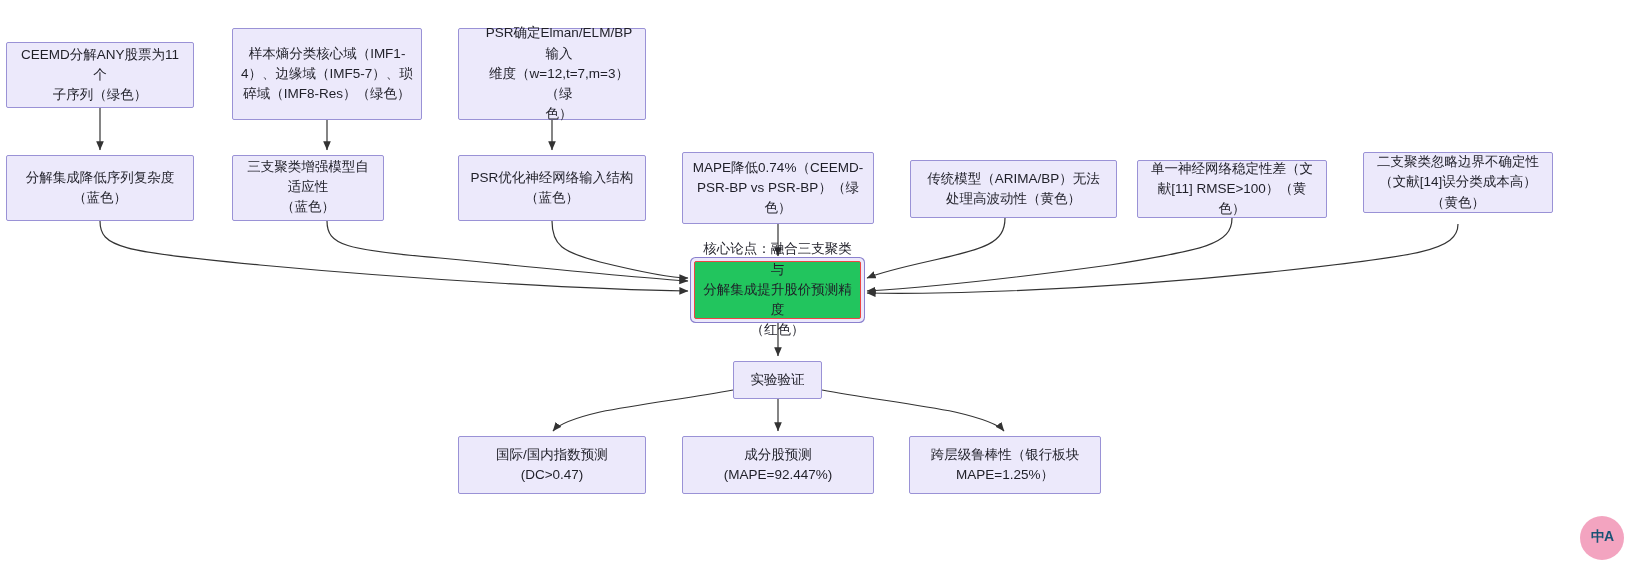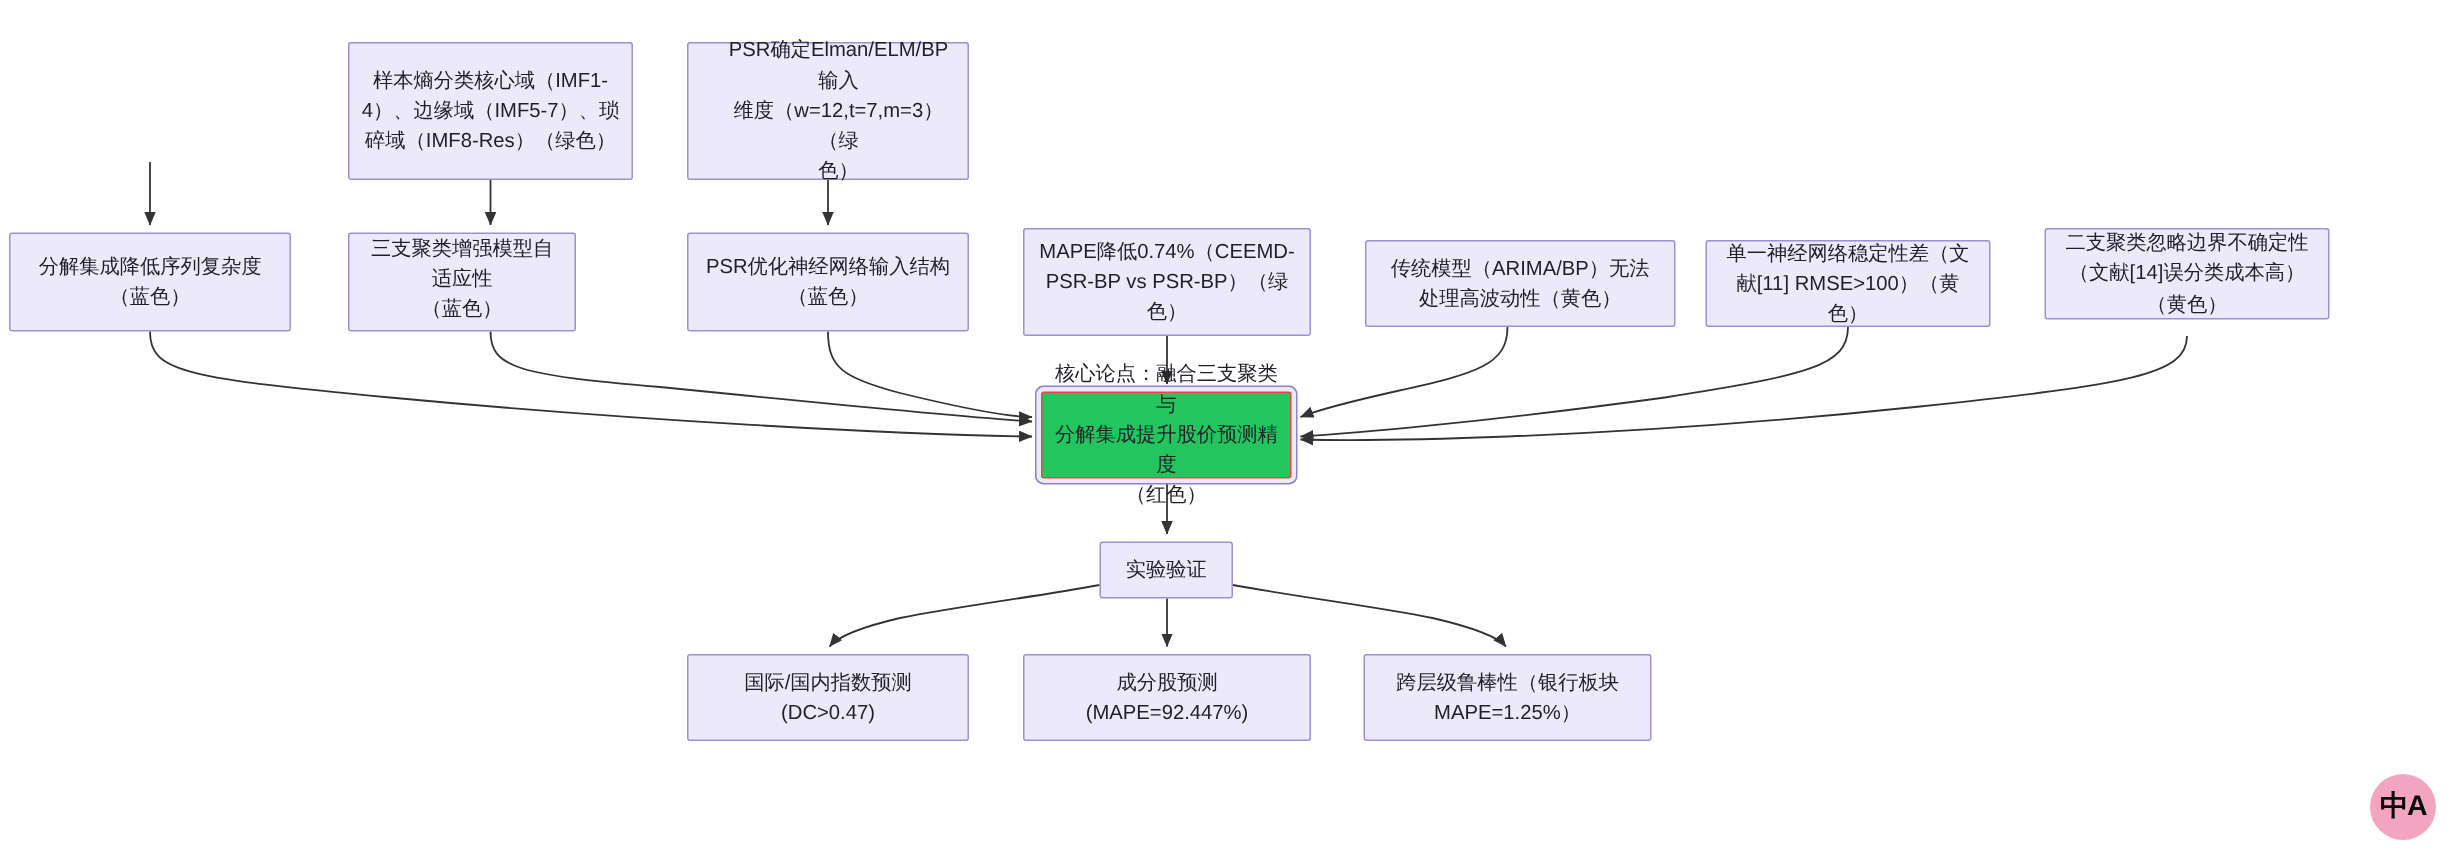--- a/index.html
+++ b/index.html
@@ -53,22 +53,22 @@
   }
   .watermark {
     position: absolute;
     width: 44px;
     height: 44px;
     border-radius: 50%;
     background: #F3A0BD;
     display: flex;
     align-items: center;
     justify-content: center;
-    color: #000000;
-    font-size: 19px;
+    color: #0c4a6e;
+    font-size: 14px;
     font-weight: bold;
     letter-spacing: -1px;
     opacity: 0.95;
     z-index: 3;
     overflow: hidden;
   }
   .watermark span { display:block; transform: translateY(-1px); }
 </style>
 </head>
 <body>
@@ -98,20 +98,24 @@
       <path d="M1458,224 C1458,250 1420,256 1280,271 C1060,294 905,294 867,293"></path>
 
       <path d="M778,322 L778,356"></path>
 
       <path d="M733,390 C690,398 640,404 600,412 C570,419 558,425 553,431"></path>
       <path d="M778,399 L778,431"></path>
       <path d="M822,390 C865,398 915,404 955,412 C985,419 999,425 1004,431"></path>
     </g>
   </svg>
 
+  <div class="node" style="left:6px;top:42px;width:188px;height:66px;">
+    <span class="label">CEEMD分解ANY股票为11个
+子序列（绿色）</span>
+  </div>
 
   <div class="node" style="left:232px;top:28px;width:190px;height:92px;">
     <span class="label">样本熵分类核心域（IMF1-
 4）、边缘域（IMF5-7）、琐
 碎域（IMF8-Res）（绿色）</span>
   </div>
 
   <div class="node" style="left:458px;top:28px;width:188px;height:92px;padding-left:22px;">
     <span class="label">PSR确定Elman/ELM/BP输入
 维度（w=12,t=7,m=3）（绿

